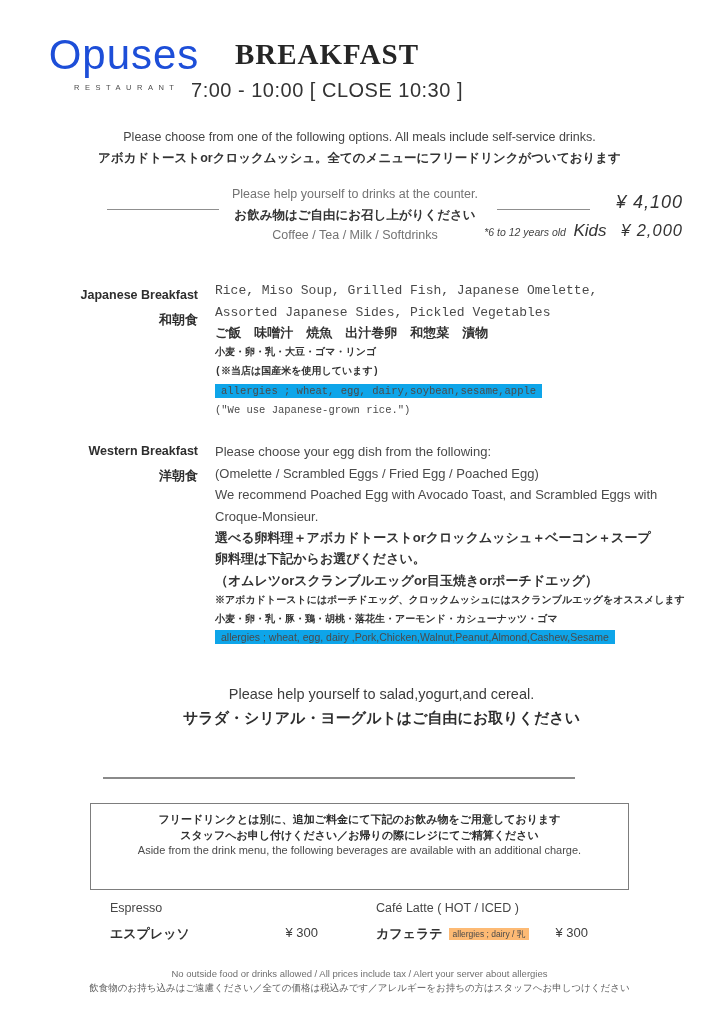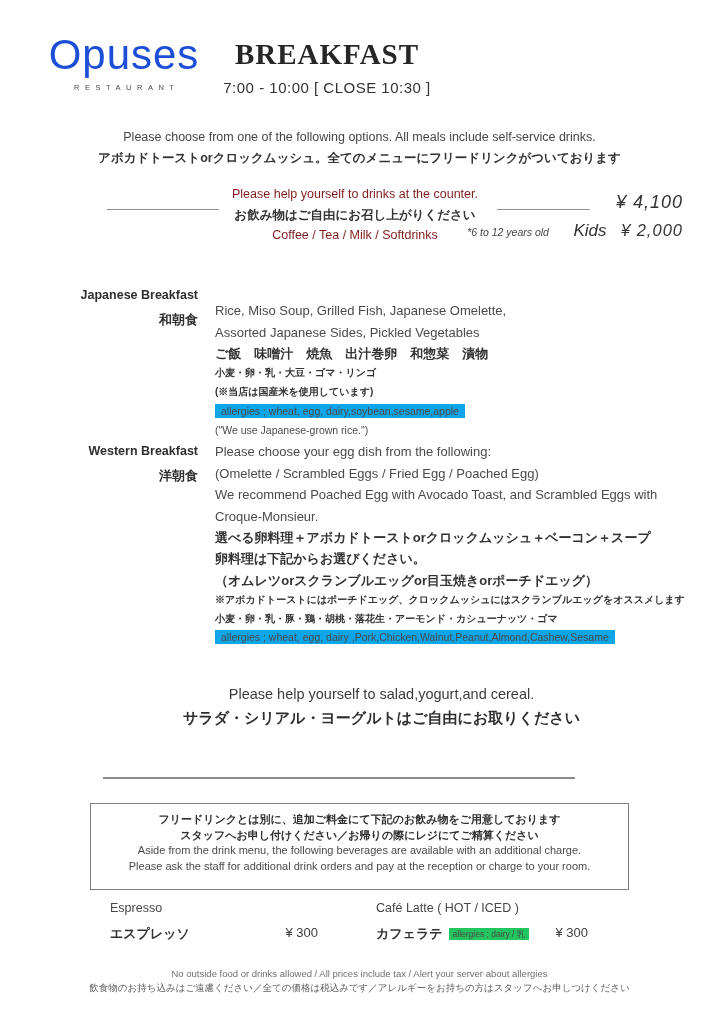--- a/index.html
+++ b/index.html
@@ -6,67 +6,67 @@
   .page{
     position:relative;width:719px;height:1024px;background:#ffffff;overflow:hidden;
     font-family:"Liberation Sans",sans-serif;color:#3d3d3d;
   }
   
   .logo{position:absolute;left:44px;top:34px;width:160px;text-align:center;}
   .logo-name{font-size:42px;line-height:1;font-weight:400;letter-spacing:1px;color:#1d4ed8;transform:scaleY(1.02);}
   .logo-tagline{font-size:7.5px;letter-spacing:5.5px;color:#4c4c4c;margin-top:7px;text-indent:5.5px;}
   .title-block{position:absolute;left:0;top:38px;width:654px;text-align:center;pointer-events:none;}
   .doc-title{font-family:"Liberation Serif",serif;font-weight:bold;font-size:29px;letter-spacing:1px;color:#262626;}
-  .doc-hours{font-size:15px;color:#333;margin-top:8px;letter-spacing:.5px;}
+  .doc-hours{font-size:20px;color:#333;margin-top:8px;letter-spacing:.5px;}
   
   .intro{position:absolute;left:0;top:127px;width:719px;text-align:center;}
   .intro-en{font-size:12.5px;line-height:21px;color:#454545;}
   .intro-ja{font-size:12.5px;line-height:21px;font-weight:bold;color:#333;}
   
   .drinks-center{position:absolute;left:145px;top:184px;width:420px;text-align:center;}
-  .dc-en{font-size:12.5px;line-height:20.5px;color:#7f1d1d;}
+  .dc-en{font-size:12.5px;line-height:20.5px;color:#737373;}
   .dc-ja{font-size:12.5px;line-height:20.5px;font-weight:bold;color:#333;}
   .rule{position:absolute;border-top:1.5px solid #8f8f8f;height:0;}
   .rule-left{left:107px;top:209px;width:112px;}
   .rule-right{left:497px;top:209px;width:93px;}
   .price-adult{position:absolute;right:36px;top:192px;font-size:18px;font-style:italic;color:#333;letter-spacing:1px;}
   .kids-line{position:absolute;right:36px;top:221px;font-style:italic;color:#333;white-space:nowrap;}
   .kids-note{font-size:10.5px;color:#444;}
-  .kids-label{font-size:17px;margin-left:20px;}
+  .kids-label{font-size:17px;margin-left:3px;}
   .kids-price{font-size:16.5px;margin-left:10px;letter-spacing:1px;}
   
   .sec-label{position:absolute;left:0;width:198px;text-align:right;}
   .sec-label-en{font-size:12.5px;font-weight:bold;color:#2e2e2e;}
   .sec-label-ja{font-size:13px;font-weight:bold;color:#2e2e2e;margin-top:9px;padding-left:42px;}
   .sec-body{position:absolute;left:215px;width:485px;}
   .l-en{font-size:13px;line-height:21.5px;color:#4a4a4a;}
   .l-ja{font-size:13px;line-height:21.3px;font-weight:bold;color:#333;}
   .l-sm-ja{font-size:10px;line-height:18.8px;font-weight:bold;color:#333;white-space:nowrap;}
   .l-sm{font-size:10.5px;line-height:18.8px;color:#4a4a4a;white-space:nowrap;}
   .hl{background:#0ea5e9;padding:1px 6px;}
   .sec-jp-label{top:288px;}
-  .sec-jp-body{top:300px;}
+  .sec-jp-body{top:280px;font-family:Liberation Mono, monospace;}
   .sec-ws-label{top:444px;}
   .sec-ws-body{top:441px;}
   
   .salad-note{position:absolute;left:0;top:683px;width:719px;text-align:center;margin-left:22px;}
   .salad-en{font-size:14.5px;line-height:23px;color:#3c3c3c;}
   .salad-ja{font-size:15px;line-height:23px;font-weight:bold;color:#2e2e2e;}
   
   .divider{left:103px;top:777px;width:472px;border-top:2px solid #8a8a8a;}
   .notice-box{position:absolute;left:90px;top:803px;width:537px;height:77px;border:1.5px solid #7d7d7d;text-align:center;padding-top:8px;box-sizing:content-box;}
   .nb-ja{font-size:11px;line-height:15.5px;font-weight:bold;color:#2f2f2f;}
   .nb-en{font-size:11px;line-height:15.5px;color:#4a4a4a;}
   
   .xd-name{position:absolute;font-size:12.5px;color:#464646;top:901px;}
   .xd-ja{position:absolute;font-size:13px;font-weight:bold;color:#333;top:925px;white-space:nowrap;}
   .xd-price{position:absolute;font-size:13px;color:#3d3d3d;top:925px;width:62px;text-align:right;}
   .espresso-name{left:110px;} .espresso-ja{left:110px;} .espresso-price{left:256px;}
   .latte-name{left:376px;} .latte-ja{left:376px;} .latte-price{left:526px;}
-  .chip{font-size:8.5px;font-weight:normal;background:#22c55e;color:#4a4a4a;padding:1px 4px;margin-left:6px;vertical-align:1px;}
+  .chip{font-size:8.5px;font-weight:normal;background:#fdba74;color:#4a4a4a;padding:1px 4px;margin-left:6px;vertical-align:1px;}
   
   .footer{position:absolute;left:0;top:967px;width:719px;text-align:center;}
   .footer-en{font-size:9.5px;line-height:13.5px;color:#6f6f6f;}
   .footer-ja{font-size:9.5px;line-height:13.5px;color:#5d5d5d;}
 </style>
 </head>
 <body>
 
 <div class="page">
 
@@ -132,21 +132,20 @@
   <div class="salad-note">
     <div class="salad-en">Please help yourself to salad,yogurt,and cereal.</div>
     <div class="salad-ja">サラダ・シリアル・ヨーグルトはご自由にお取りください</div>
   </div>
 
   <div class="rule divider"></div>
   <div class="notice-box">
     <div class="nb-ja">フリードリンクとは別に、追加ご料金にて下記のお飲み物をご用意しております</div>
     <div class="nb-ja">スタッフへお申し付けください／お帰りの際にレジにてご精算ください</div>
     <div class="nb-en">Aside from the drink menu, the following beverages are available with an additional charge.</div>
-    <div class="nb-en">Please ask the staff for additional drink orders and pay at the reception or charge to your room.</div>
   </div>
 
   <div class="xd-name espresso-name">Espresso</div>
   <div class="xd-ja espresso-ja">エスプレッソ</div>
   <div class="xd-price espresso-price">¥ 300</div>
 
   <div class="xd-name latte-name">Café Latte ( HOT / ICED )</div>
   <div class="xd-ja latte-ja">
     <span>カフェラテ</span><span class="chip">allergies ; dairy / 乳</span>
   </div>

